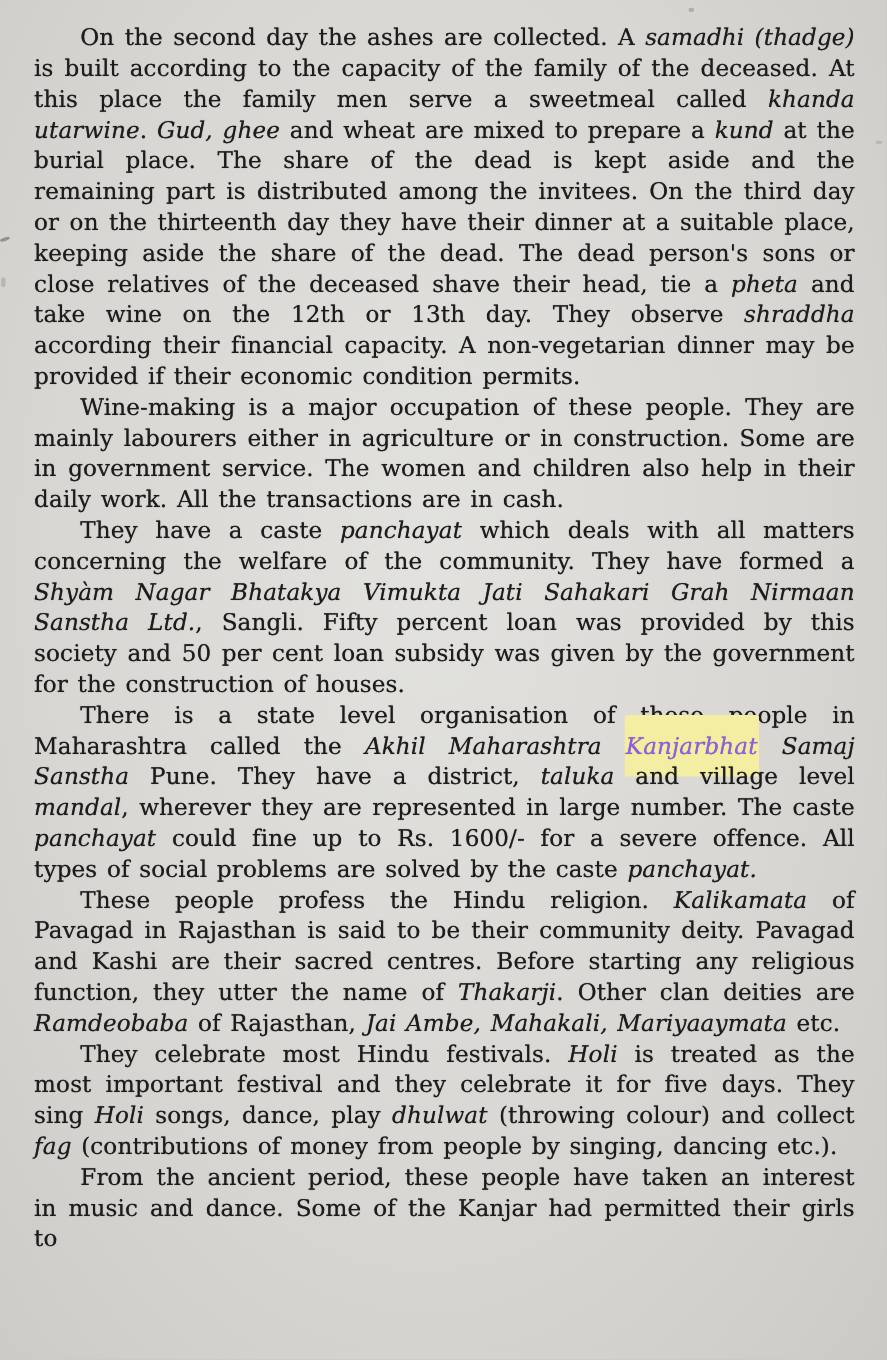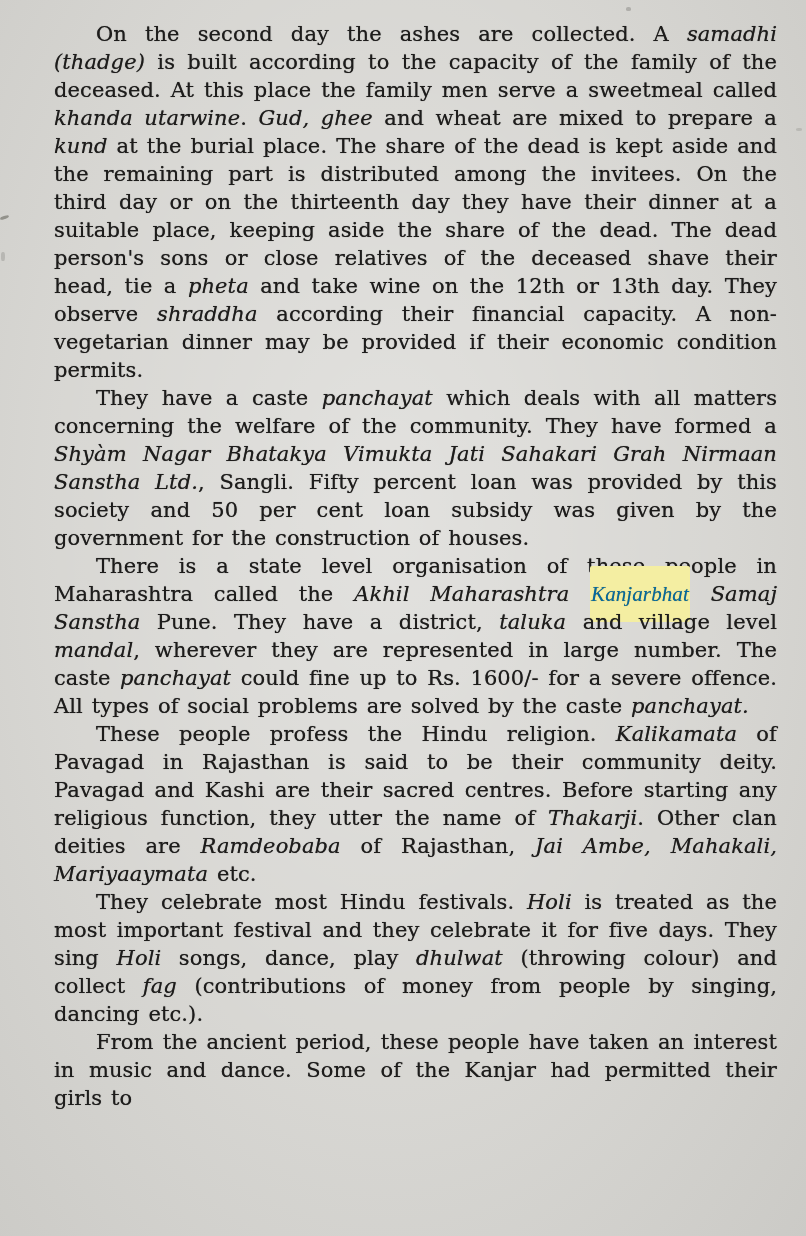--- a/index.html
+++ b/index.html
@@ -30,49 +30,48 @@
     letter-spacing: 0.1px;
     filter: blur(0.35px);
     text-shadow: 0 0 0.7px rgba(20,20,20,0.75);
   }
   .para {
     margin: 0;
     padding: 0;
   }
   .para.indent {
     text-indent: 42px;
-    margin-left: 23px;
   }
   .it {
     font-style: italic;
   }
   .hl {
     background: #f4eea2;
-    color: #0369a1;
+    color: #8b5cf6;
     text-shadow: 0 0 0.7px rgba(126,112,31,0.8);
     border-radius: 2px;
     padding: 16px 1px;
-    font-family: Liberation Serif, serif;
   }
   .speck {
     position: absolute;
     background: #8f8e8a;
     border-radius: 40%;
   }
   .speck.s1 { left: 626px; top: 7px;   width: 5px; height: 4px; opacity: 0.55; }
   .speck.s2 { left: 0px;   top: 216px; width: 9px; height: 3px; opacity: 0.7; transform: rotate(-18deg); background:#77766f; }
   .speck.s3 { left: 1px;   top: 252px; width: 4px; height: 9px; opacity: 0.4; }
   .speck.s4 { left: 796px; top: 128px; width: 6px; height: 3px; opacity: 0.35; }
 </style>
 </head>
 <body>
 
 <div class="page">
   <div class="text-block">
       <p class="para indent"><span>On the second day the ashes are collected. A </span><span class="it">samadhi (thadge)</span><span> is built according to the capacity of the family of the deceased. At this place the family men serve a sweetmeal called </span><span class="it">khanda utarwine</span><span>. </span><span class="it">Gud, ghee</span><span> and wheat are mixed to prepare a </span><span class="it">kund</span><span> at the burial place. The share of the dead is kept aside and the remaining part is distributed among the invitees. On the third day or on the thirteenth day they have their dinner at a suitable place, keeping aside the share of the dead. The dead person's sons or close relatives of the deceased shave their head, tie a </span><span class="it">pheta</span><span> and take wine on the 12th or 13th day. They observe </span><span class="it">shraddha</span><span> according their financial capacity. A non-vegetarian dinner may be provided if their economic condition permits.</span></p>
+      <p class="para indent"><span>Wine-making is a major occupation of these people. They are mainly labourers either in agriculture or in construction. Some are in government service. The women and children also help in their daily work. All the transactions are in cash.</span></p>
       <p class="para indent"><span>They have a caste </span><span class="it">panchayat</span><span> which deals with all matters concerning the welfare of the community. They have formed a </span><span class="it">Shyàm Nagar Bhatakya Vimukta Jati Sahakari Grah Nirmaan Sanstha Ltd.</span><span>, Sangli. Fifty percent loan was provided by this society and 50 per cent loan subsidy was given by the government for the construction of houses.</span></p>
       <p class="para indent"><span>There is a state level organisation of these people in Maharashtra called the </span><span class="it">Akhil Maharashtra </span><span class="it hl">Kanjarbhat</span><span class="it"> Samaj Sanstha</span><span> Pune. They have a district, </span><span class="it">taluka</span><span> and village level </span><span class="it">mandal</span><span>, wherever they are represented in large number. The caste </span><span class="it">panchayat</span><span> could fine up to Rs. 1600/- for a severe offence.  All types of social problems are solved by the caste </span><span class="it">panchayat.</span></p>
       <p class="para indent"><span>These people profess the Hindu religion. </span><span class="it">Kalikamata</span><span> of Pavagad in Rajasthan is said to be their community deity. Pavagad and Kashi are their sacred centres. Before starting any religious function, they utter the name of </span><span class="it">Thakarji</span><span>. Other clan deities are </span><span class="it">Ramdeobaba</span><span> of Rajasthan, </span><span class="it">Jai Ambe, Mahakali, Mariyaaymata</span><span> etc.</span></p>
       <p class="para indent"><span>They celebrate most Hindu festivals. </span><span class="it">Holi</span><span> is treated as the most important festival and they celebrate it for five days. They sing </span><span class="it">Holi</span><span> songs, dance, play </span><span class="it">dhulwat</span><span> (throwing colour) and collect </span><span class="it">fag</span><span> (contributions of money from people by singing, dancing etc.).</span></p>
       <p class="para indent"><span>From the ancient period, these people have taken an interest in music and dance. Some of the Kanjar had permitted their girls to</span></p>
     </div>
   <div class="speck s1"></div>
   <div class="speck s2"></div>
   <div class="speck s3"></div>
   <div class="speck s4"></div>

